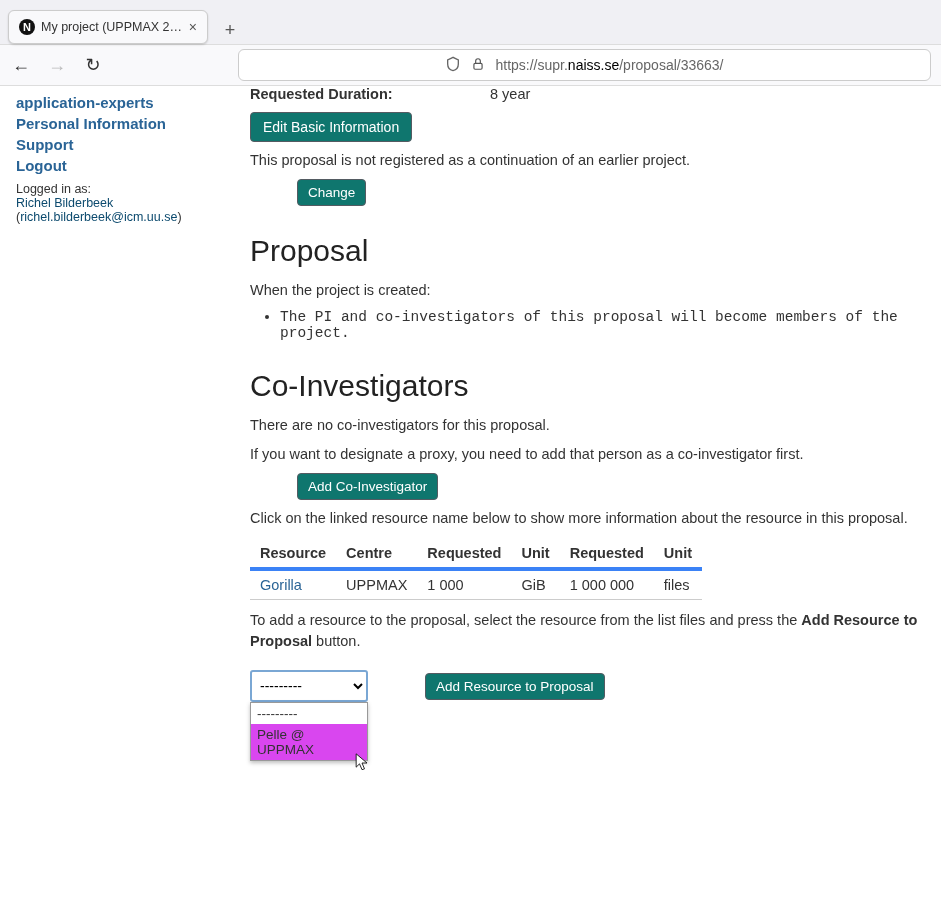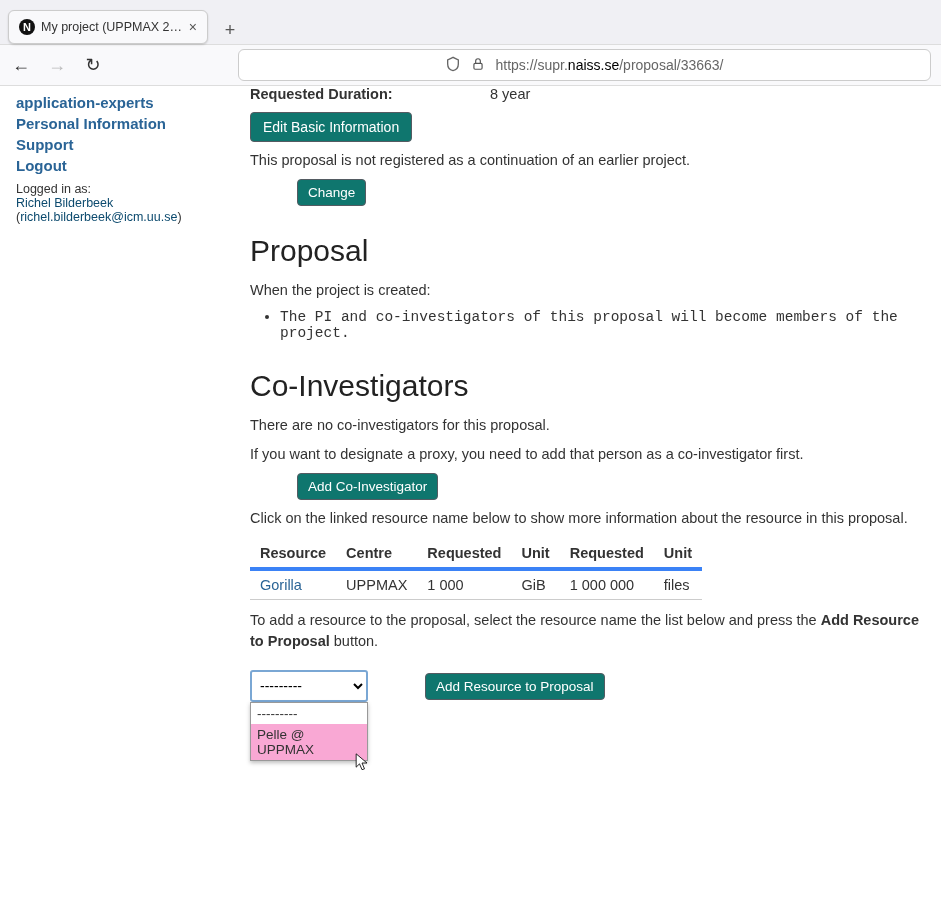--- a/index.html
+++ b/index.html
@@ -36,21 +36,21 @@
   li { font-size: 14.5px; margin: 4px 0; }
   table.res { border-collapse: collapse; font-size: 14.5px; margin: 10px 0; }
   table.res th, table.res td { padding: 6px 10px; border-bottom: 1px solid #ccc; text-align: left; }
   table.res th { border-bottom: 4px solid #3b82f6; font-weight: bold; }
   table.res td.num { text-align: left; }
   table.res a { color:#2a6496; text-decoration:none; }
   .select-wrap { position: relative; display:inline-block; }
   select.res-select { width: 118px; height: 32px; font-size: 14px; border:2px solid #7aa7d4; border-radius:3px; background:#fff; padding: 2px 4px; }
   .dropdown-pop { position:absolute; top: 32px; left:0; width: 118px; background:#fff; border:1px solid #999; font-size: 13.5px; box-shadow: 0 2px 4px rgba(0,0,0,0.25); }
   .dropdown-pop .opt { padding: 3px 6px; }
-  .dropdown-pop .opt.hover { background:#f9a8d4; }
+  .dropdown-pop .opt.hover { background:#d946ef; }
   .cursor { position:absolute; left: 104px; top: 50px; width:14px; height:20px; }
   .add-row { display:flex; align-items:center; gap:10px; margin-top: 18px; position: relative; }
   .dir-heading { font-size: 30px; font-weight:500; color:#222; margin-top: 30px; position: relative; z-index: -1; }
   .bold { font-weight: bold; }
   .shield-icon svg { width:16px;height:16px; color:#666; }
   .back-arrow, .fwd-arrow, .reload-arrow { font-size: 18px; }
 </style>
 </head>
 <body>
 
@@ -141,21 +141,21 @@
         <td>UPPMAX</td>
         <td class="num">1 000</td>
         <td>GiB</td>
         <td class="num">1 000 000</td>
         <td>files</td>
       </tr>
         </tbody>
     </table>
 
     <p>
-      <span>To add a resource to the proposal, select the resource name the list below and press the </span><span class="bold">Add Resource to Proposal</span><span> button.</span>
+      <span>To add a resource to the proposal, select the resource from the list files and press the </span><span class="bold">Add Resource to Proposal</span><span> button.</span>
     </p>
 
     <div class="add-row">
       <div class="select-wrap">
         <select class="res-select">
           <option>---------</option>
         </select>
         <div class="dropdown-pop">
           <div class="opt">---------</div>
           <div class="opt hover">Pelle @ UPPMAX</div>

